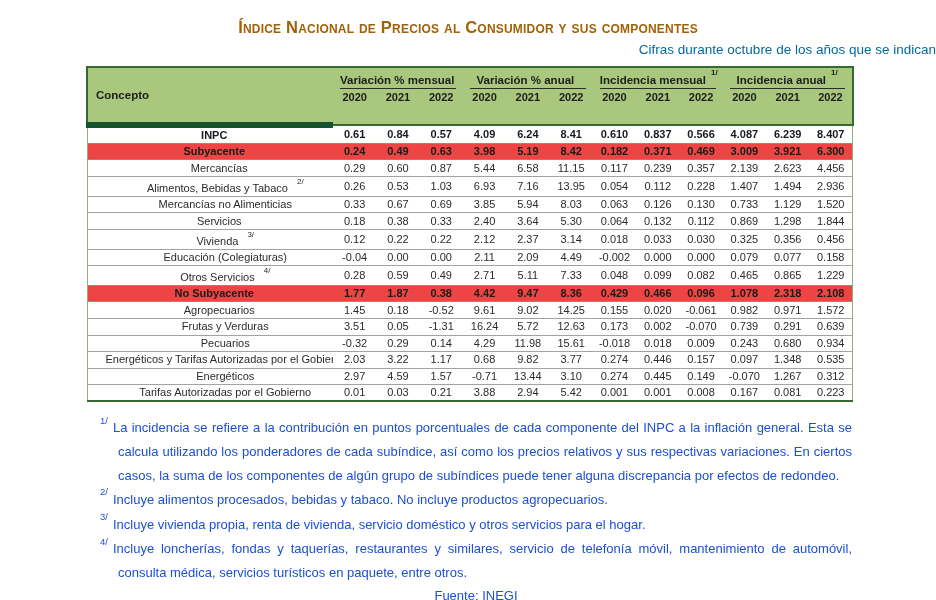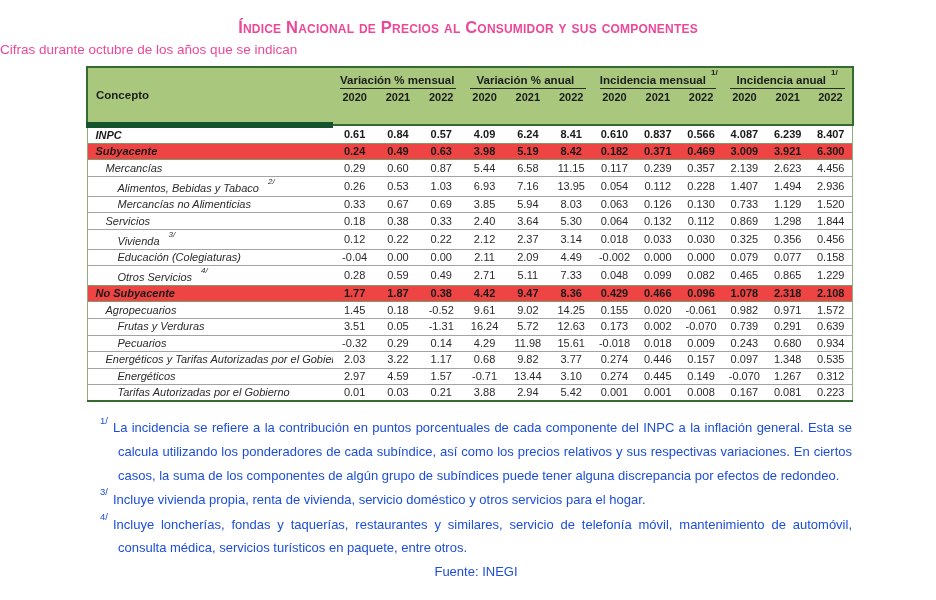--- a/index.html
+++ b/index.html
@@ -13,27 +13,27 @@
   }
   .page { width: 936px; height: 600px; }
 
   .doc-title {
     margin: 18px 0 0 0;
     text-align: center;
     font-size: 16.5px;
     font-weight: bold;
     font-variant: small-caps;
     letter-spacing: 0.2px;
-    color: #ec4899;
+    color: #a16207;
   }
   .doc-subtitle {
     margin: 5px 0 0 0;
-    text-align: left;
+    text-align: right;
     font-size: 13.5px;
-    color: #ec4899;
+    color: #0369a1;
   }
 
   .table-wrap { margin: 9px 0 0 86px; width: 766px; }
 
   table.inpc {
     border-collapse: collapse;
     table-layout: fixed;
     width: 766px;
     font-size: 11px;
   }
@@ -77,21 +77,21 @@
     color: #2b2b2b;
     line-height: 13px;
   }
   tbody tr:first-child td { border-top: none; }
   tbody td:first-child { border-left: 1px solid #8fae7b; }
   tbody td:last-child { border-right: 1px solid #8fae7b; }
   tbody tr:last-child td { border-bottom: 2.5px solid #356b31; }
   tbody tr.shaded td { background: #ef4444; border-top-color: #7d9a6d; }
   tbody tr.shaded + tr td { border-top-color: #7d9a6d; }
   tbody tr.bold td { font-weight: bold; color: #1a1a1a; }
-  td.concept { text-align: left; white-space: nowrap; overflow: hidden; font-style: italic; }
+  td.concept { text-align: center; white-space: nowrap; overflow: hidden; }
   tr.lvl0 td.concept { padding-left: 8px; }
   tr.lvl1 td.concept { padding-left: 18px; }
   tr.lvl2 td.concept { padding-left: 30px; }
   td.concept sup {
     font-size: 8px;
     position: relative; top: -3px;
     margin-left: 9px;
   }
   td.val { text-align: center; }
 
@@ -407,18 +407,19 @@
             <td class="val">0.167</td>
             <td class="val">0.081</td>
             <td class="val">0.223</td>
           </tr>
         </tbody>
     </table>
   </div>
 
   <div class="footnotes">
     <p class="footnote"><sup>1/</sup><span>La incidencia se refiere a la contribución en puntos porcentuales de cada componente del INPC a la inflación general. Esta se calcula utilizando los ponderadores de cada subíndice, así como los precios relativos y sus respectivas variaciones. En ciertos casos, la suma de los componentes de algún grupo de subíndices puede tener alguna discrepancia por efectos de redondeo.</span></p>
+    <p class="footnote"><sup>2/</sup><span>Incluye alimentos procesados, bebidas y tabaco. No incluye productos agropecuarios.</span></p>
     <p class="footnote"><sup>3/</sup><span>Incluye vivienda propia, renta de vivienda, servicio doméstico y otros servicios para el hogar.</span></p>
     <p class="footnote"><sup>4/</sup><span>Incluye loncherías, fondas y taquerías, restaurantes y similares, servicio de telefonía móvil, mantenimiento de automóvil, consulta médica, servicios turísticos en paquete, entre otros.</span></p>
     <p class="source">Fuente: INEGI</p>
   </div>
 
 </div>
 
 </body></html>

